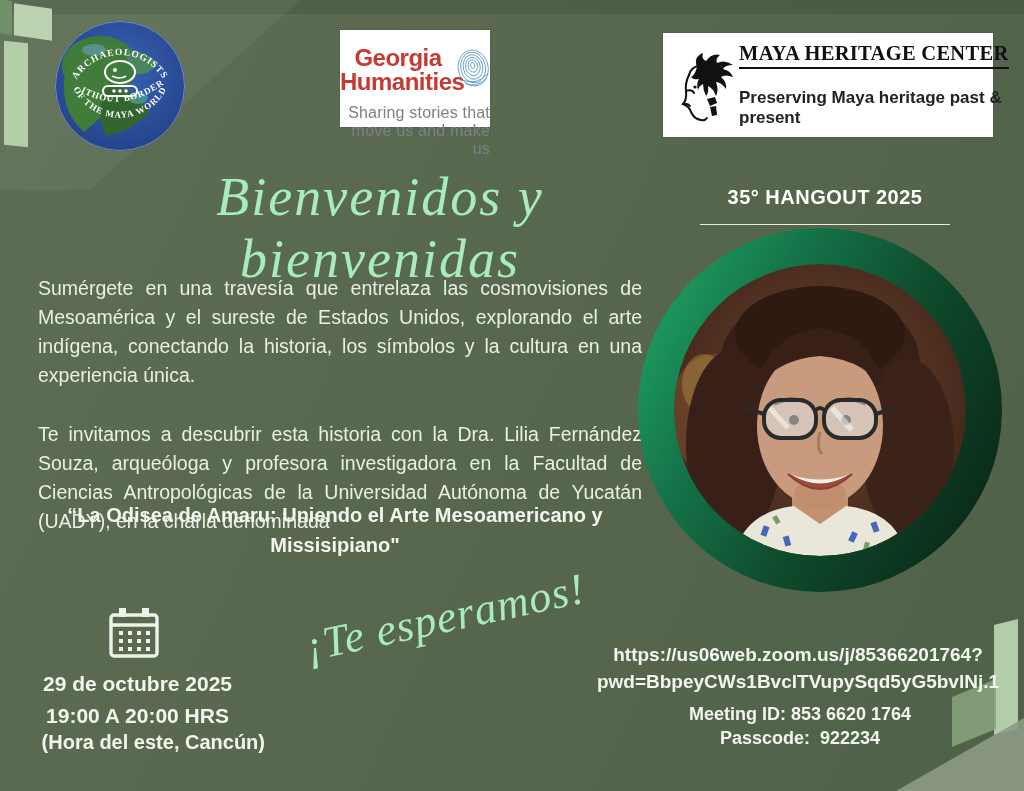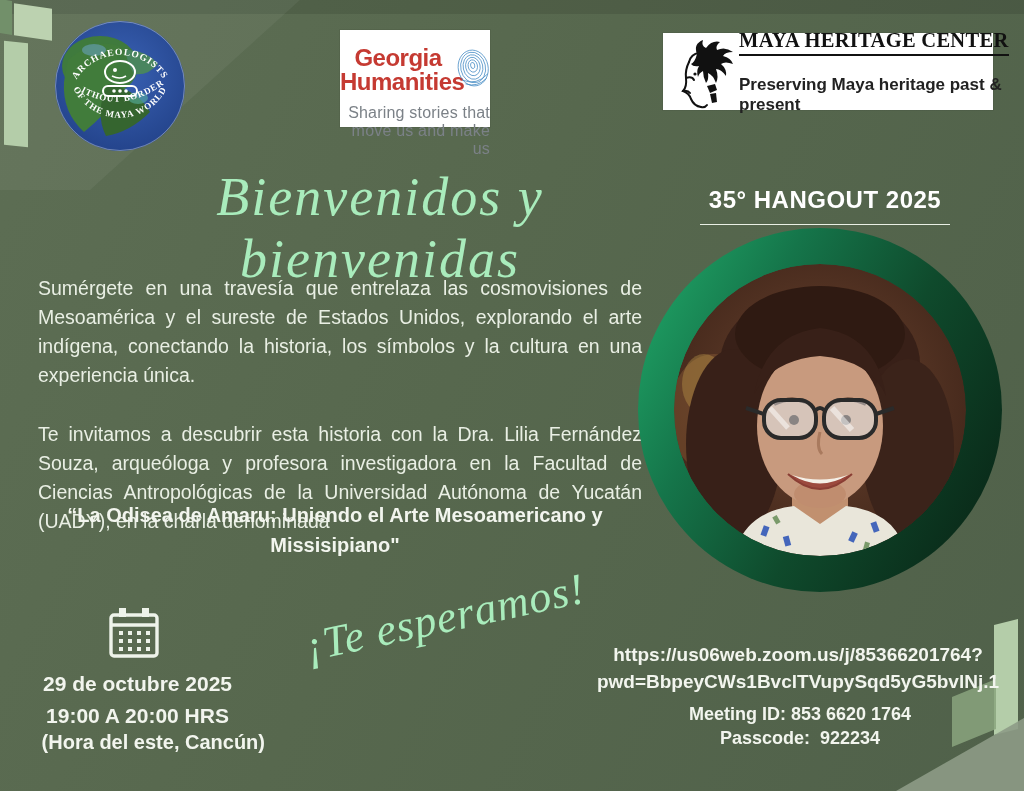--- a/index.html
+++ b/index.html
@@ -23,34 +23,34 @@
 
   
   .awb-logo{position:absolute;left:54px;top:20px;width:132px;height:132px;}
   .gh-logo{position:absolute;left:340px;top:30px;width:150px;height:97px;background:#fff;
     box-shadow:0 0 0 1px rgba(0,0,0,.05);display:flex;flex-direction:column;}
   .gh-top{flex:1;display:flex;align-items:center;}
   .gh-words{width:116px;text-align:center;line-height:1.0;padding-top:6px;}
   .gh-word{color:#c53a32;font-weight:bold;font-size:24px;letter-spacing:-.5px;}
   .gh-tagline{color:#7b8187;font-size:16px;text-align:right;padding-bottom:5px;letter-spacing:.2px;}
   .gh-fp{width:66px;height:74px;}
-  .mh-logo{position:absolute;left:663px;top:33px;width:330px;height:77px;background:#fff;
+  .mh-logo{position:absolute;left:663px;top:33px;width:330px;height:104px;background:#fff;
     display:flex;align-items:center;box-shadow:0 0 0 1px rgba(0,0,0,.05);}
   .mh-head{width:72px;height:76px;margin-left:4px;flex:0 0 auto;}
   .mh-words{flex:1;padding-right:8px;}
   .mh-title{font-family:"Liberation Serif",serif;font-weight:bold;color:#111;
     font-size:20.5px;letter-spacing:.3px;border-bottom:2px solid #111;padding-bottom:2px;white-space:nowrap;}
   .mh-tagline{font-size:17px;font-weight:bold;color:#222;margin-top:19px;}
 
   
   .welcome{position:absolute;left:95px;top:152px;width:570px;text-align:center;
     font-family:"Liberation Serif",serif;font-style:italic;font-weight:normal;
     color:#a9ecbc;font-size:54px;letter-spacing:2px;margin-top:14px;}
   .hangout{position:absolute;left:688px;top:186px;width:274px;text-align:center;
-    color:#fff;font-weight:bold;font-size:24px;letter-spacing:.5px;}
+    color:#fff;font-weight:bold;font-size:20px;letter-spacing:.5px;}
   .hangout-rule{position:absolute;left:700px;top:224px;width:250px;height:0;
     border-bottom:1.6px solid #e9efe4;}
 
   
   .copy{position:absolute;left:38px;top:274px;width:604px;color:#e9efe4;
     font-size:19.5px;line-height:29px;text-align:justify;}
   .copy p{margin:0 0 30px 0;}
   .talk-title{position:absolute;left:45px;top:500px;width:580px;text-align:center;
     color:#f2f5ee;font-weight:bold;font-size:20px;line-height:30px;}
 

